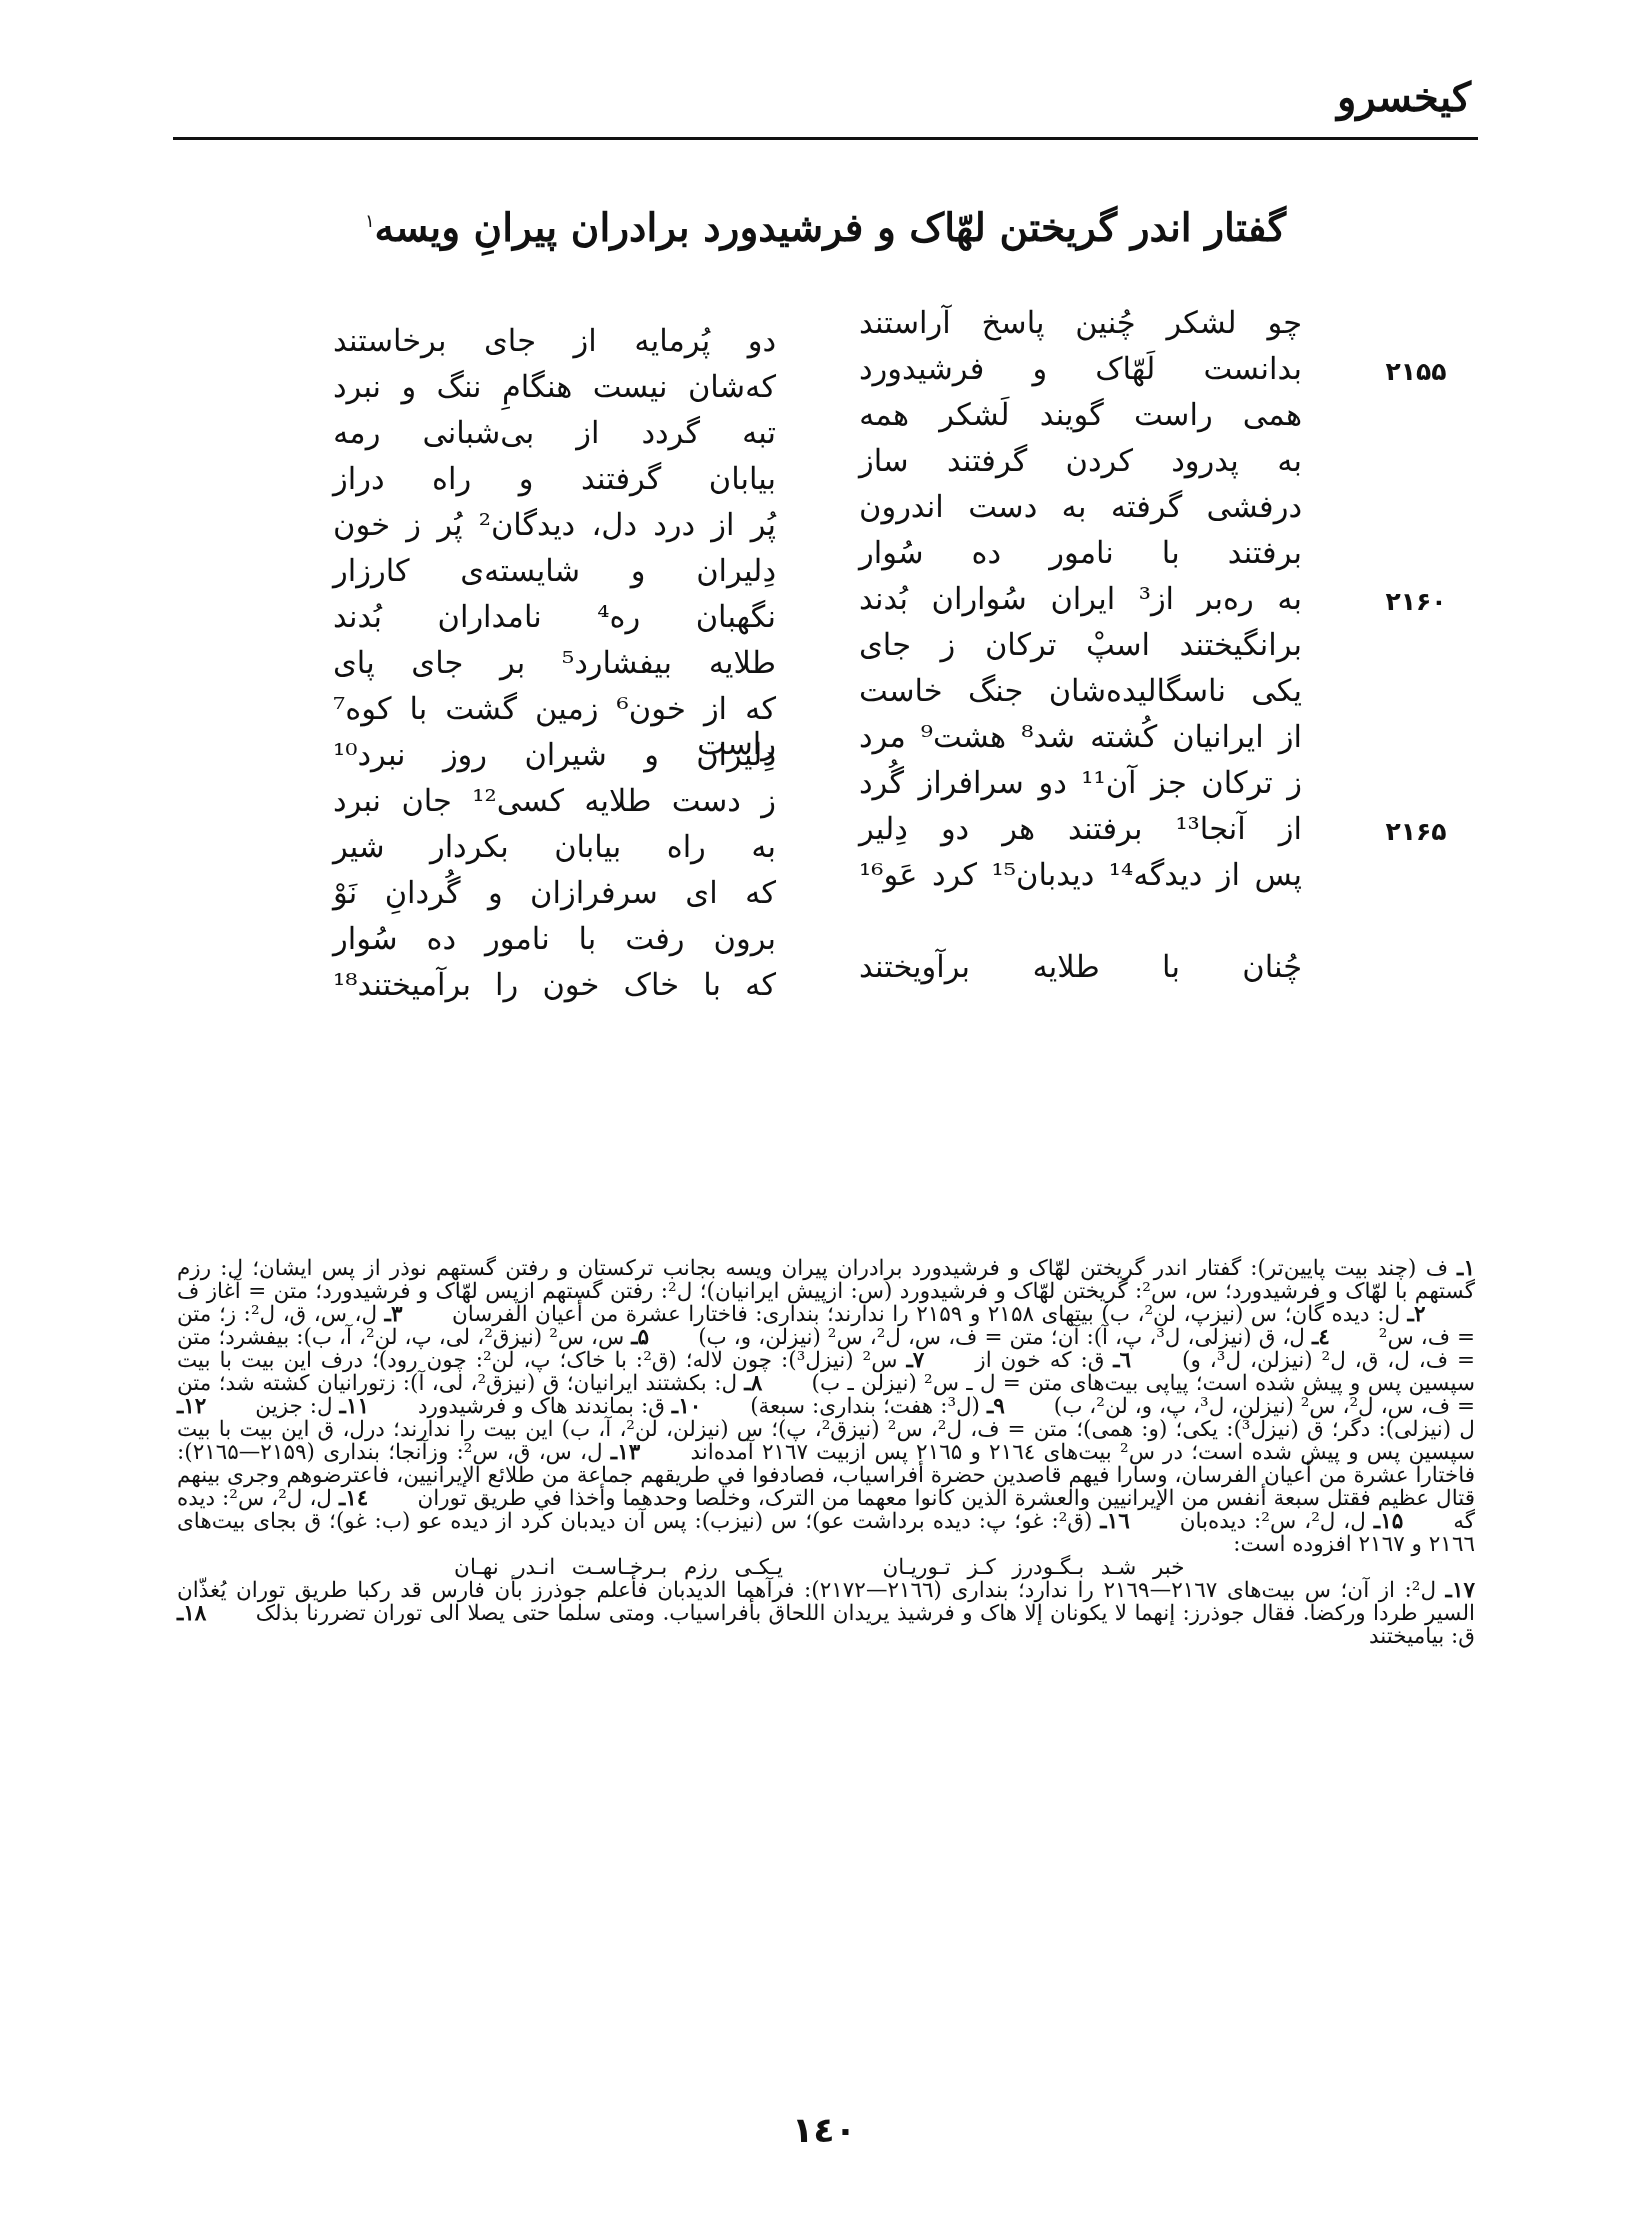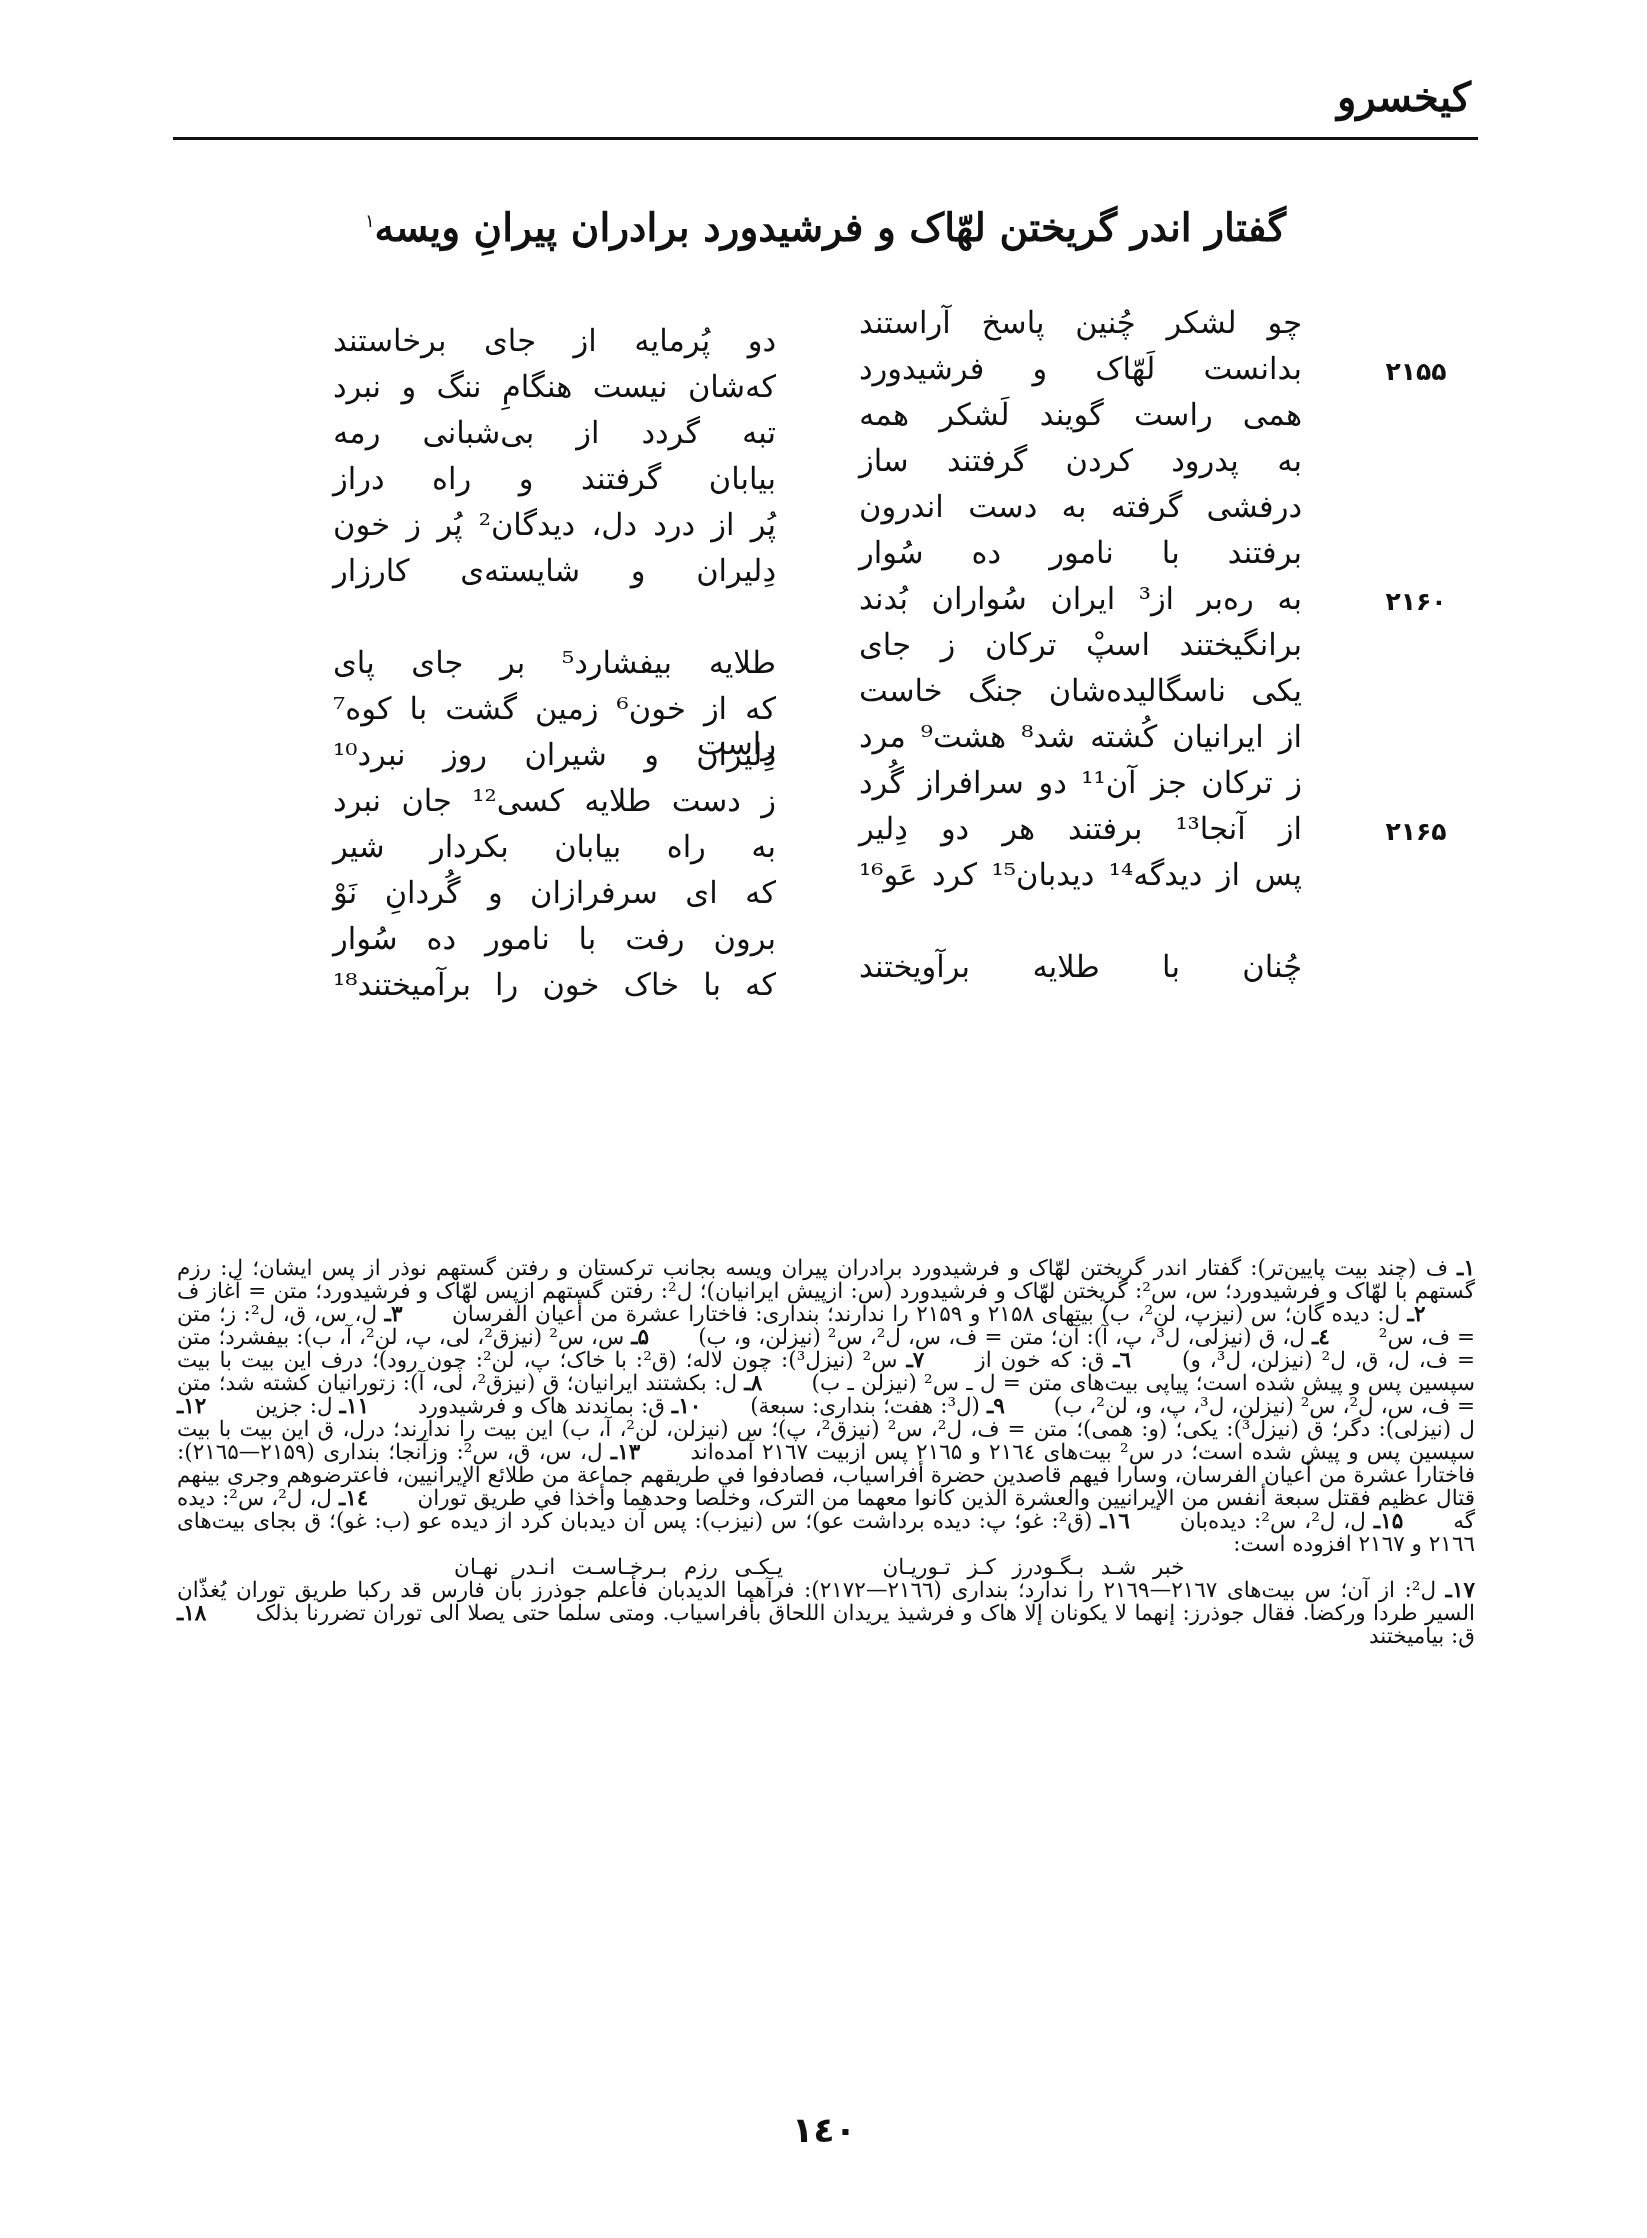--- a/index.html
+++ b/index.html
@@ -91,20 +91,21 @@
       <span class="hemistich-left">پُر از درد دل، دیدگان² پُر ز خون</span>
     </div>
   <div class="verse-row">
       <span class="verse-num"></span>
       <span class="hemistich-right">برفتند با نامور ده سُوار</span>
       <span class="hemistich-left">دِلیران و شایسته‌ی کارزار</span>
     </div>
   <div class="verse-row">
       <span class="verse-num">۲۱۶۰</span>
       <span class="hemistich-right">به ره‌بر از³ ایران سُواران بُدند</span>
+      <span class="hemistich-left">نگهبان ره⁴ نامداران بُدند</span>
     </div>
   <div class="verse-row">
       <span class="verse-num"></span>
       <span class="hemistich-right">برانگیختند اسپْ ترکان ز جای</span>
       <span class="hemistich-left">طلایه بیفشارد⁵ بر جای پای</span>
     </div>
   <div class="verse-row">
       <span class="verse-num"></span>
       <span class="hemistich-right">یکی ناسگالیده‌شان جنگ خاست</span>
       <span class="hemistich-left">که از خون⁶ زمین گشت با کوه⁷ راست</span>

